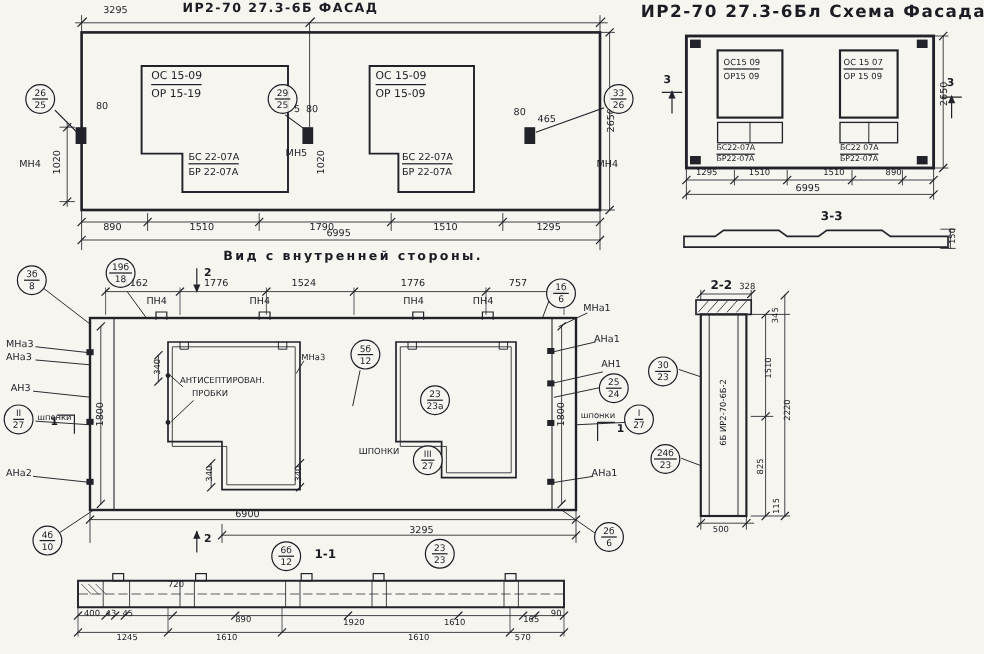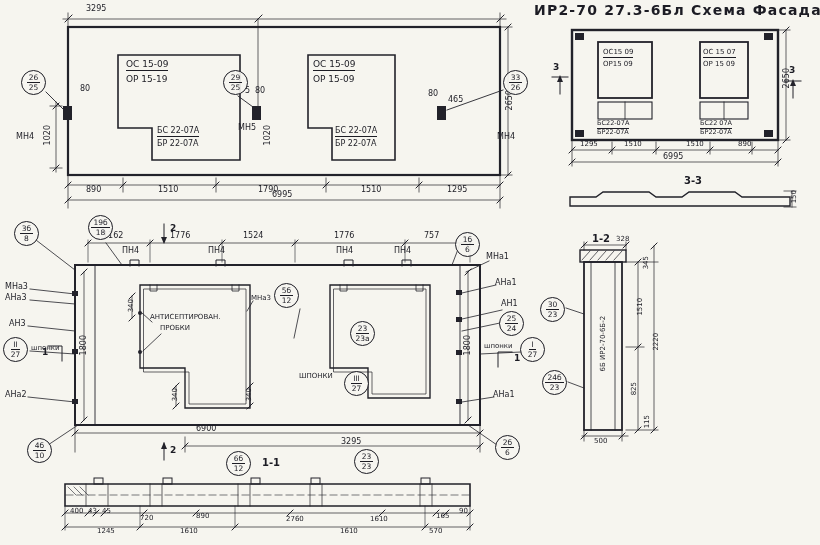--- a/index.html
+++ b/index.html
@@ -160,20 +160,21 @@
         <path d="M68,487 l8,8 M74,487 l8,8 M80,487 l8,8" stroke-width="0.6"></path>
 
         <path d="M65,506 V530 M470,506 V530 M140,506 V527 M235,506 V527 M425,506 V527" stroke-width="0.6"></path>
         <path d="M65,513 H470 M65,527 H470" stroke-width="0.7"></path>
         <path d="M62,516 l6,-6 M85,516 l6,-6 M93,516 l6,-6 M101,516 l6,-6 M141,516 l6,-6 M193,516 l6,-6 M287,516 l6,-6 M379,516 l6,-6 M433,516 l6,-6 M443,516 l6,-6 M467,516 l6,-6
                  M62,530 l6,-6 M137,530 l6,-6 M232,530 l6,-6 M422,530 l6,-6 M467,530 l6,-6"></path>
       </g>
     </g>
   </svg>
 
+  <div class="t title" style="left:152px;top:2px">ИР2-70 27.3-6Б  ФАСАД</div>
   <div class="t" style="left:86px;top:5px">3295</div>
 
   <div class="callout" style="left:21px;top:70px">
     <span class="ct">26</span>
     <span class="cb">25</span>
   </div>
   <div class="callout" style="left:223px;top:70px">
     <span class="ct">29</span>
     <span class="cb">25</span>
   </div>
@@ -223,20 +224,21 @@
   <div class="t fs9 b" style="left:789px;top:66px">3</div>
   <div class="t fs7" style="left:580px;top:141px">1295</div>
   <div class="t fs7" style="left:624px;top:141px">1510</div>
   <div class="t fs7" style="left:686px;top:141px">1510</div>
   <div class="t fs7" style="left:738px;top:141px">890</div>
   <div class="t" style="left:663px;top:153px">6995</div>
   <div class="t v" style="left:777px;top:74px">2650</div>
   <div class="t fs10 b" style="left:684px;top:176px">3-3</div>
   <div class="t v fs7" style="left:788px;top:193px">150</div>
 
+  <div class="t title" style="left:186px;top:209px;letter-spacing:2px">Вид с внутренней стороны.</div>
   <div class="t" style="left:103px;top:232px">1162</div>
   <div class="t" style="left:170px;top:232px">1776</div>
   <div class="t" style="left:243px;top:232px">1524</div>
   <div class="t" style="left:334px;top:232px">1776</div>
   <div class="t" style="left:424px;top:232px">757</div>
 
   <div class="callout" style="left:14px;top:221px">
     <span class="ct">3б</span>
     <span class="cb">8</span>
   </div>
@@ -280,21 +282,21 @@
   <div class="callout" style="left:520px;top:337px">
     <span class="ct">I</span>
     <span class="cb">27</span>
   </div>
   <div class="t" style="left:493px;top:391px">АНа1</div>
   <div class="callout" style="left:495px;top:435px">
     <span class="ct">2б</span>
     <span class="cb">6</span>
   </div>
 
-  <div class="callout" style="left:274px;top:283px">
+  <div class="callout" style="left:292px;top:283px">
     <span class="ct">5б</span>
     <span class="cb">12</span>
   </div>
   <div class="t fs7" style="left:150px;top:314px">АНТИСЕПТИРОВАН.</div>
   <div class="t fs7" style="left:160px;top:325px">ПРОБКИ</div>
   <div class="t fs7" style="left:251px;top:295px">МНа3</div>
   <div class="callout" style="left:350px;top:321px">
     <span class="ct">23</span>
     <span class="cb">23а</span>
   </div>
@@ -318,44 +320,44 @@
     <span class="ct">6б</span>
     <span class="cb">12</span>
   </div>
   <div class="t fs10 b" style="left:262px;top:458px">1-1</div>
   <div class="callout" style="left:354px;top:449px">
     <span class="ct">23</span>
     <span class="cb">23</span>
   </div>
   <div class="t fs9 b" style="left:170px;top:446px">2</div>
 
-  <div class="t fs10 b" style="left:592px;top:234px">1-2</div>
+  <div class="t fs10 b" style="left:592px;top:234px">2-2</div>
   <div class="t fs7" style="left:616px;top:236px">328</div>
   <div class="t v fs7" style="left:640px;top:259px">345</div>
   <div class="t v fs7" style="left:632px;top:303px">1510</div>
   <div class="t v fs7" style="left:648px;top:338px">2220</div>
   <div class="t v fs7" style="left:628px;top:385px">825</div>
   <div class="t v fs7" style="left:641px;top:418px">115</div>
   <div class="t fs7" style="left:594px;top:438px">500</div>
   <div class="t v fs7" style="left:558px;top:340px;width:92px;text-align:center">6Б ИР2-70-6Б-2</div>
   <div class="callout" style="left:540px;top:297px">
     <span class="ct">30</span>
     <span class="cb">23</span>
   </div>
   <div class="callout" style="left:542px;top:370px">
     <span class="ct">24б</span>
     <span class="cb">23</span>
   </div>
 
   <div class="t fs7" style="left:70px;top:508px">400</div>
   <div class="t fs7" style="left:88px;top:508px">43</div>
   <div class="t fs7" style="left:102px;top:508px">45</div>
-  <div class="t fs7" style="left:140px;top:515px">720</div>
+  <div class="t fs7" style="left:140px;top:484px">720</div>
   <div class="t fs7" style="left:196px;top:513px">890</div>
-  <div class="t fs7" style="left:286px;top:516px">2760</div>
+  <div class="t fs7" style="left:286px;top:516px">1920</div>
   <div class="t fs7" style="left:370px;top:516px">1610</div>
   <div class="t fs7" style="left:436px;top:513px">165</div>
   <div class="t fs7" style="left:459px;top:508px">90</div>
   <div class="t fs7" style="left:97px;top:528px">1245</div>
   <div class="t fs7" style="left:180px;top:528px">1610</div>
   <div class="t fs7" style="left:340px;top:528px">1610</div>
   <div class="t fs7" style="left:429px;top:528px">570</div>
 
 </div>
 

